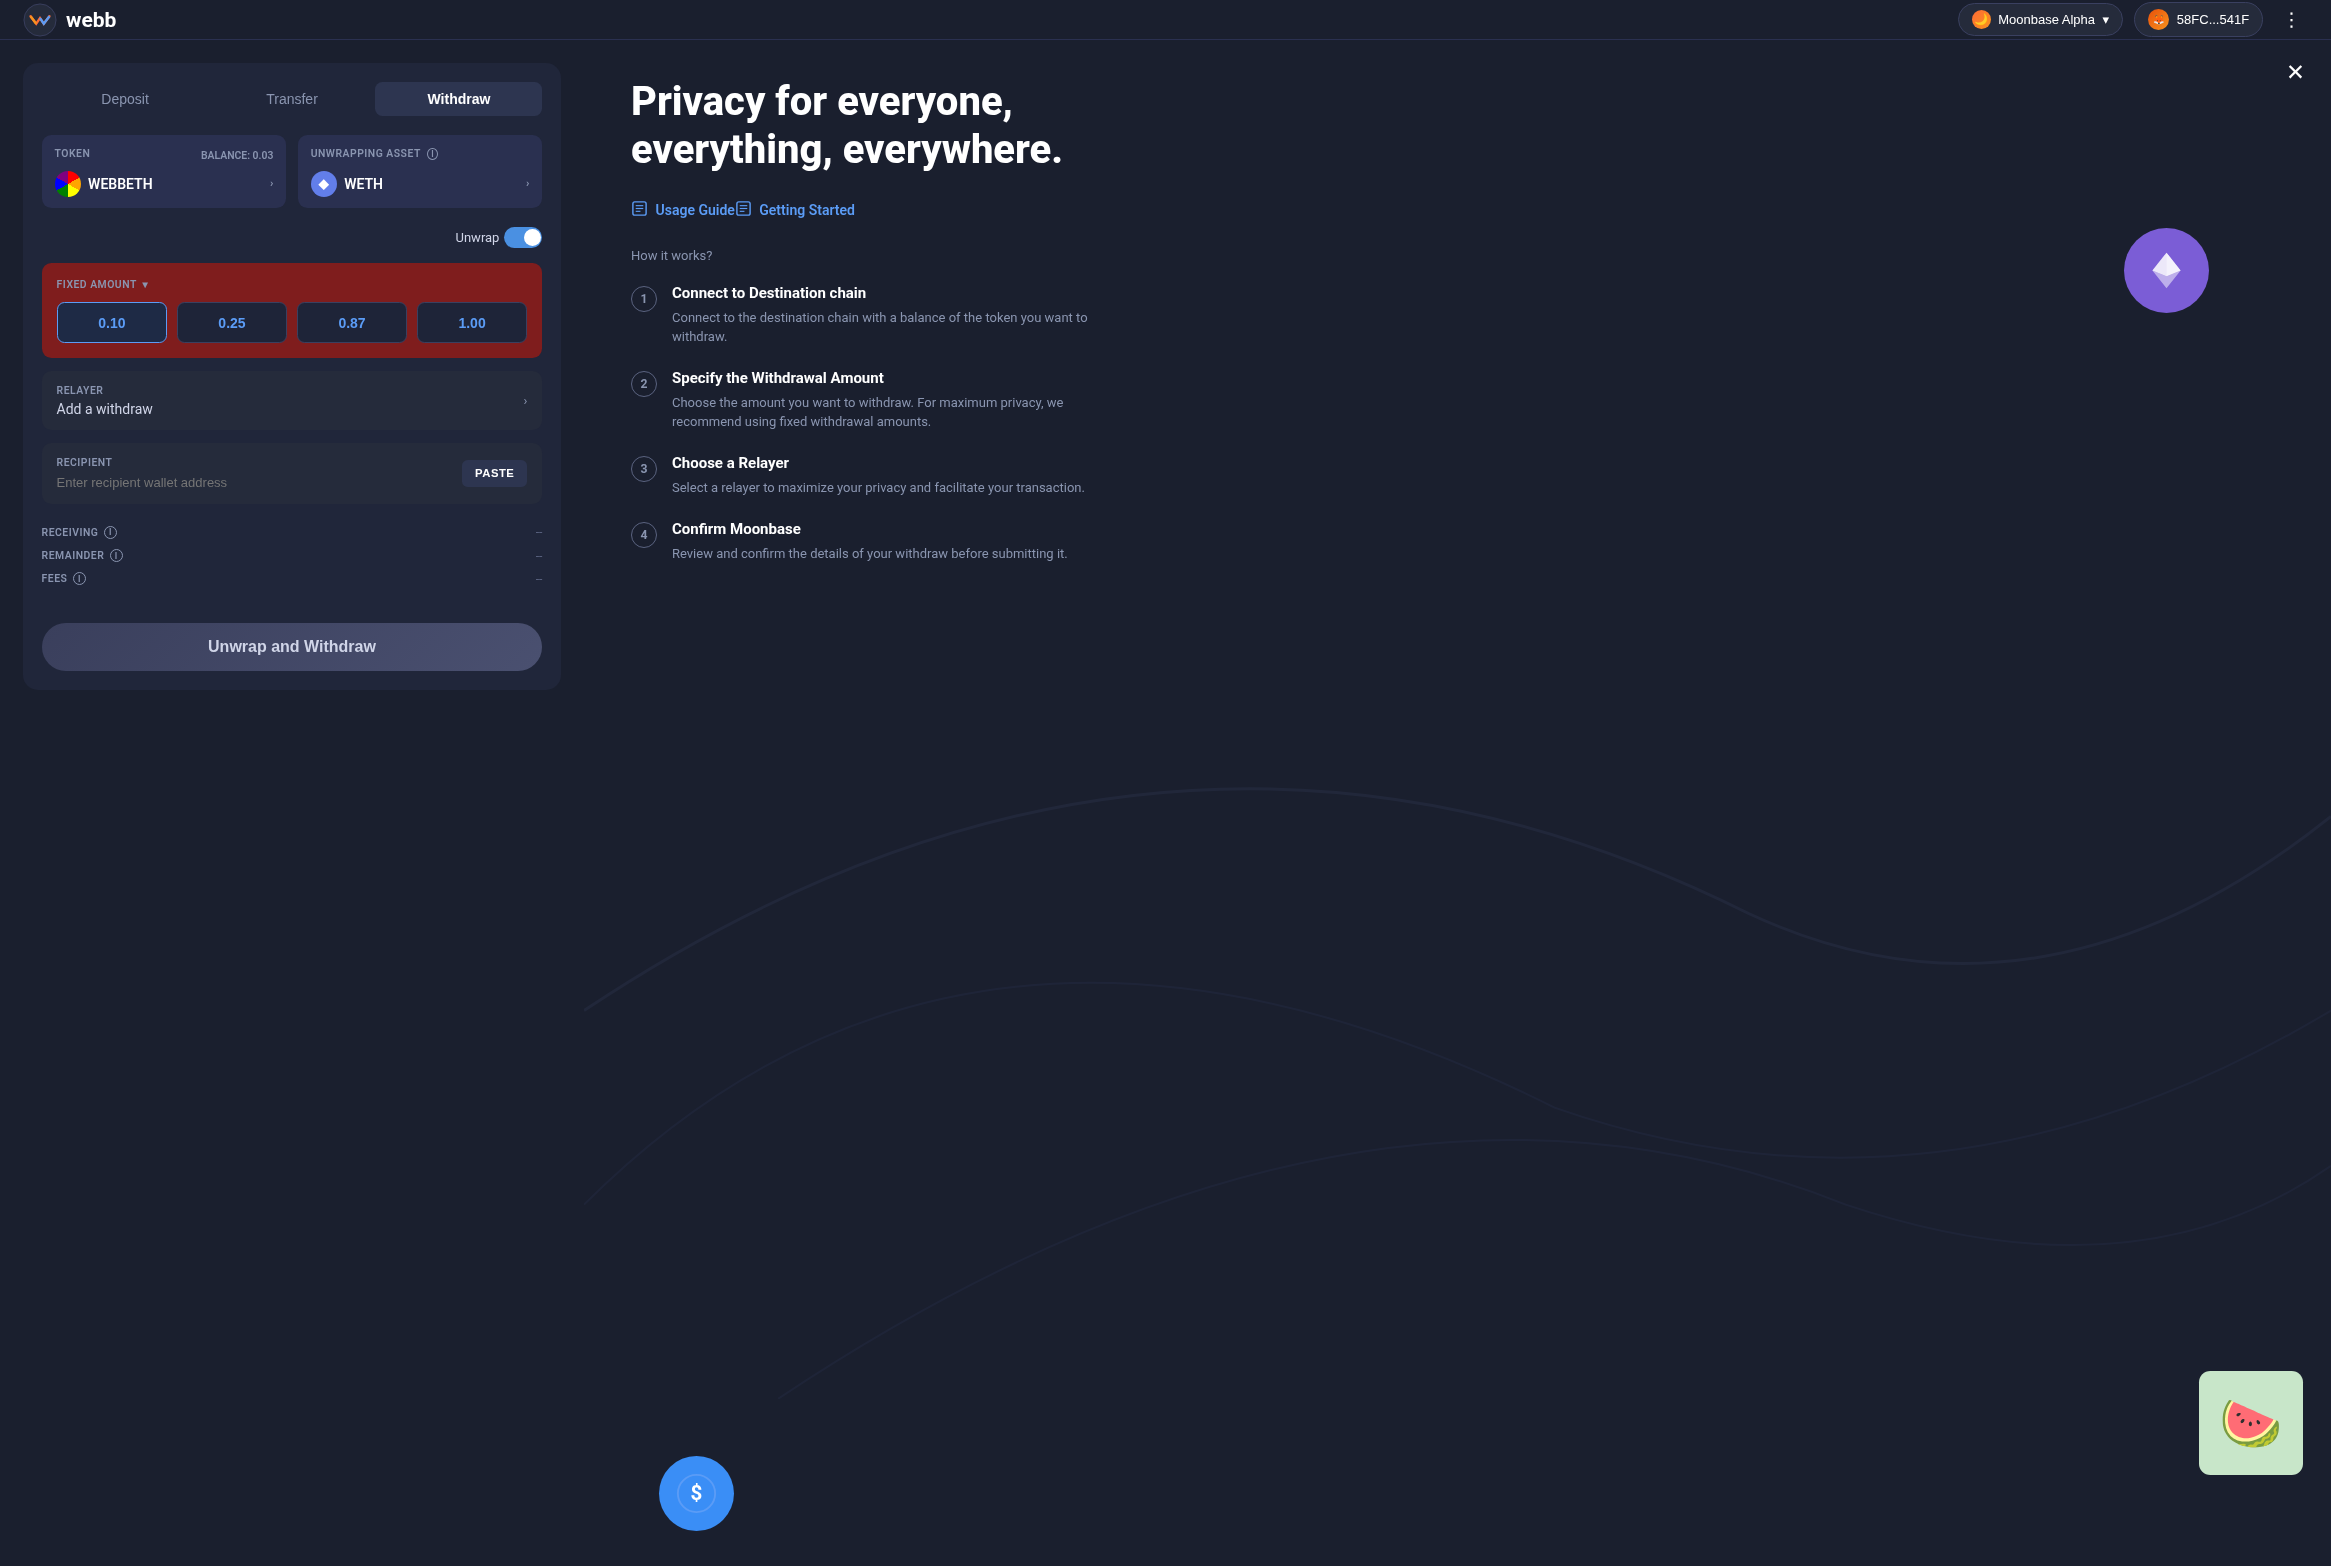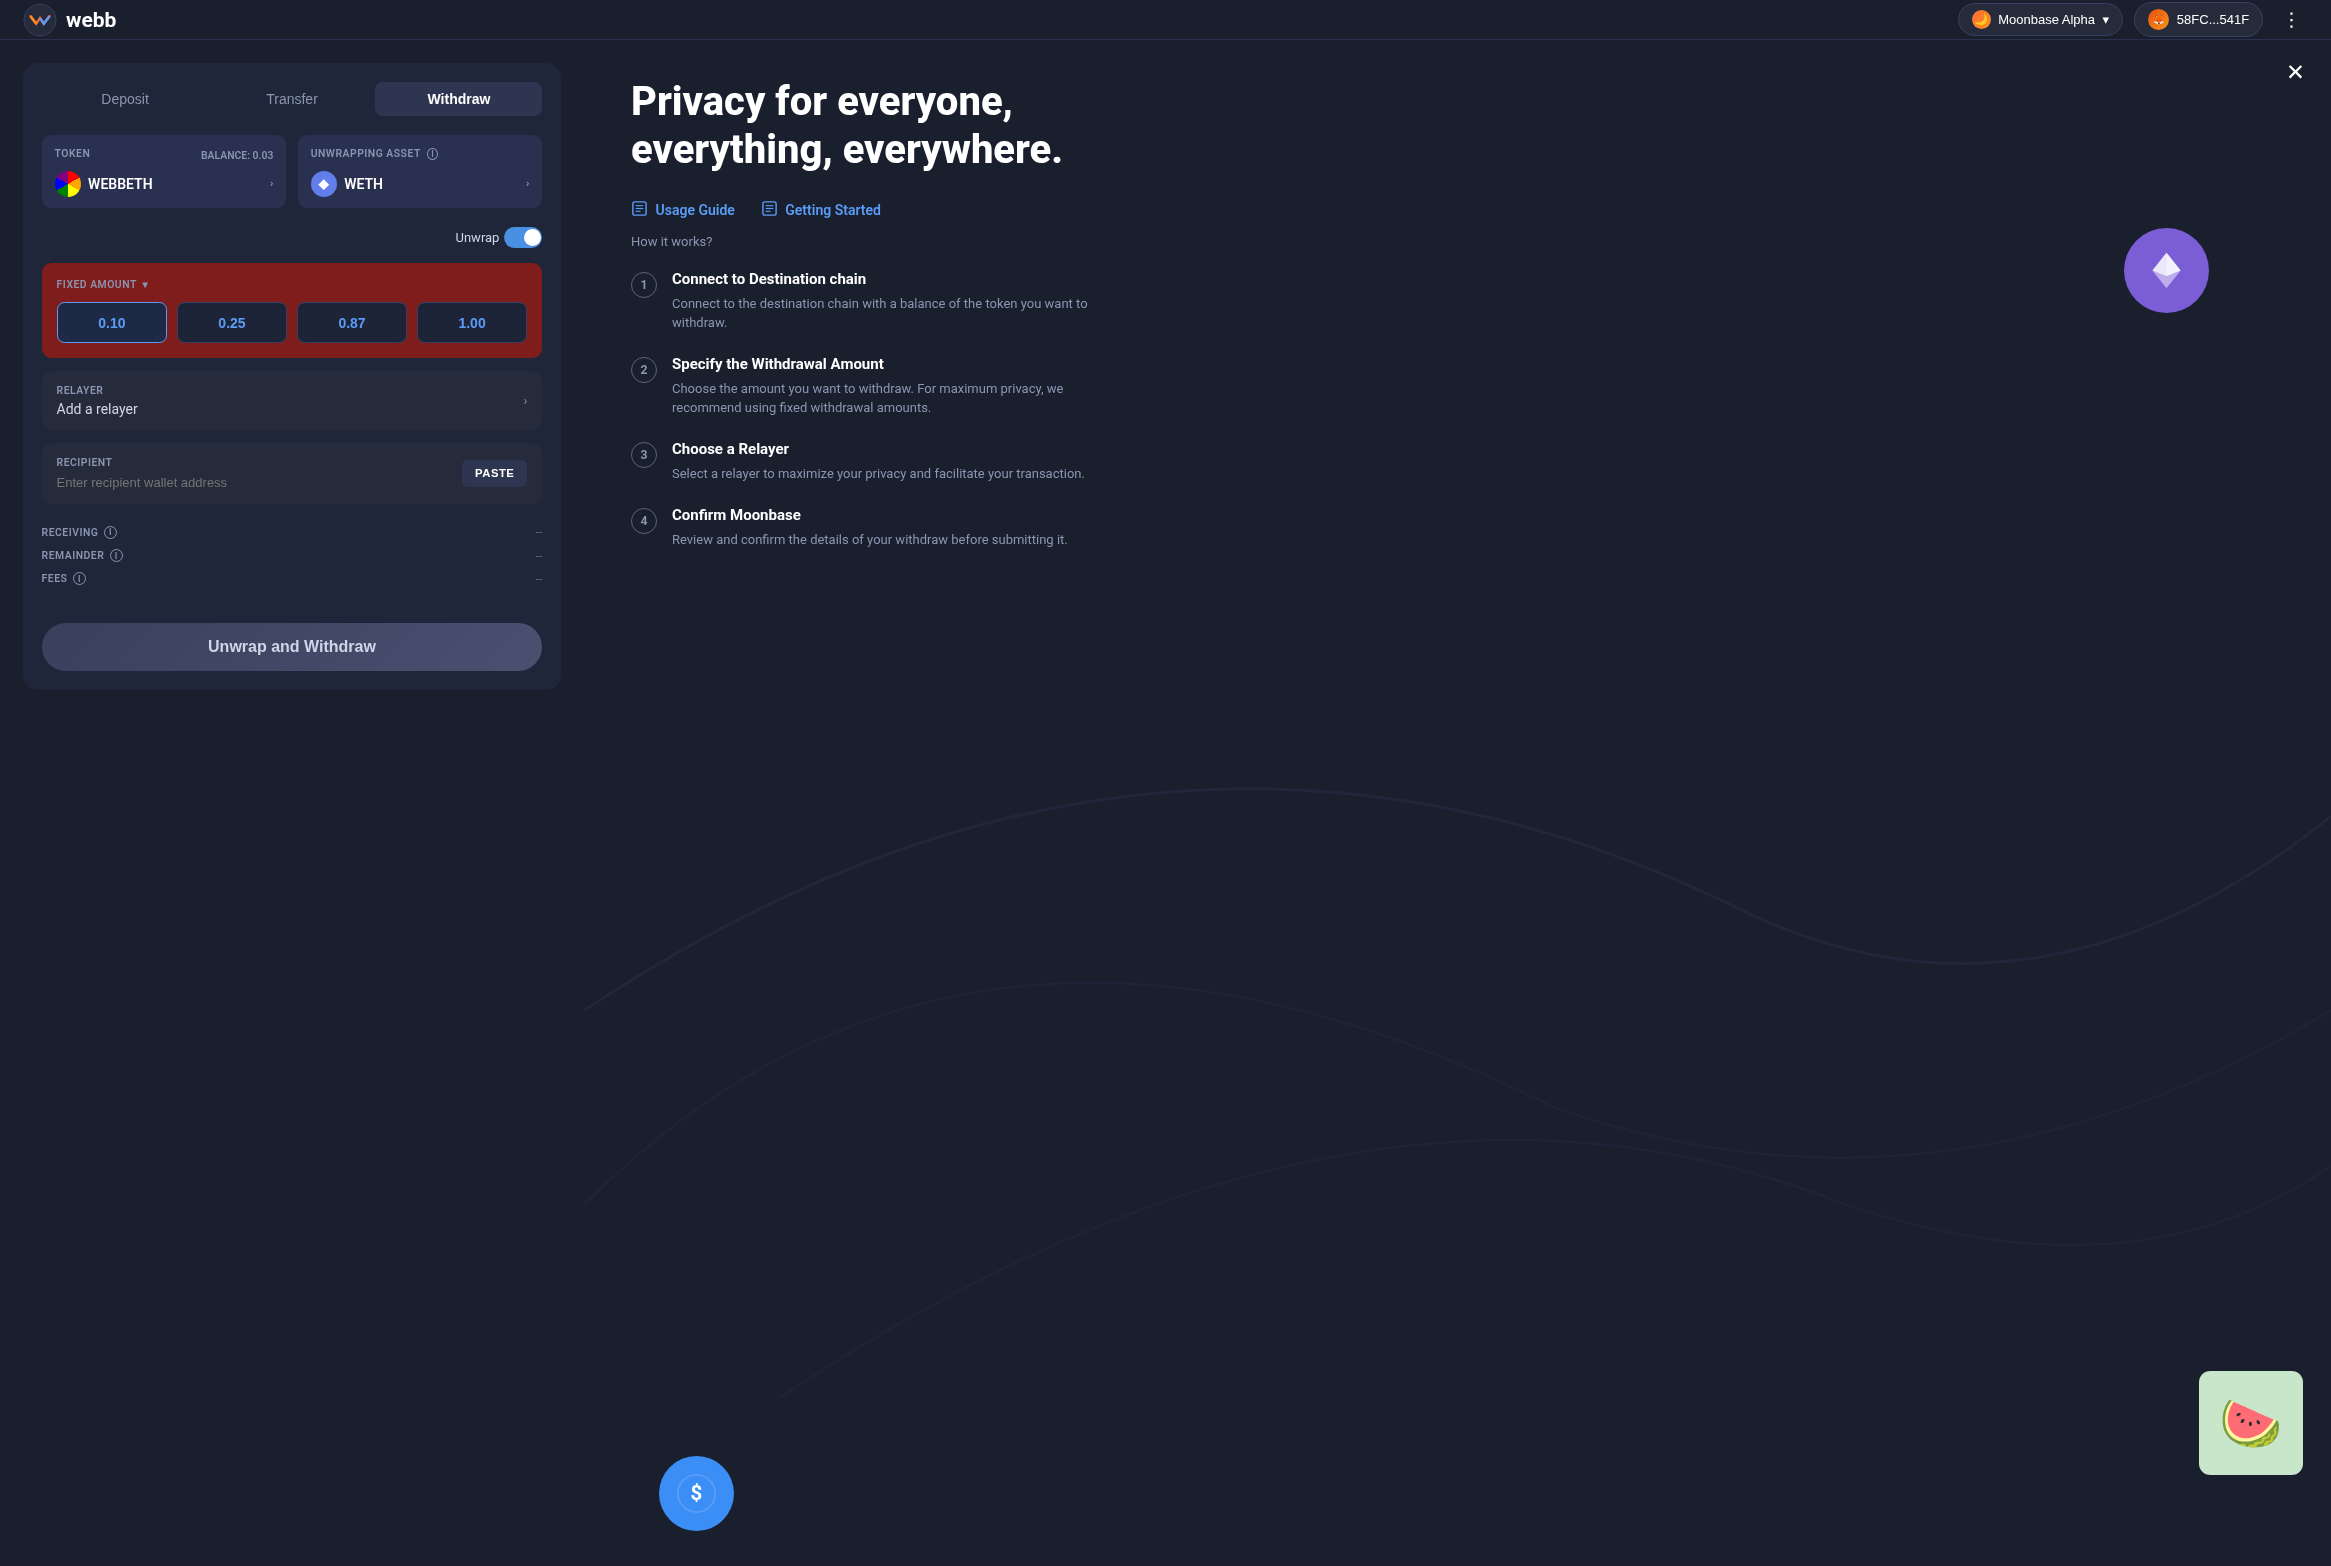--- a/index.html
+++ b/index.html
@@ -391,22 +391,21 @@
       font-size: 40px;
       font-weight: 800;
       color: #fff;
       line-height: 1.2;
       margin-bottom: 26px;
       max-width: 546px;
     }
 
     .guide-links {
       display: flex;
-      gap: 26px;
-      margin-bottom: 14px;
+      margin-bottom: 28px;
     }
     .guide-link {
       display: flex;
       align-items: center;
       gap: 7.5px;
       color: #5b9cf6;
       font-size: 14px;
       font-weight: 600;
       cursor: pointer;
     }
@@ -596,21 +595,21 @@
           <button class="amount-btn">1.00</button>
         </div>
       </div>
 
       
       <div class="relayer-box">
         <div class="relayer-inner">
           <div class="section-label">
             <span>RELAYER</span>
           </div>
-          <div class="relayer-value">Add a relayer</div>
+          <div class="relayer-value">Add a withdraw</div>
         </div>
         <span style="color:#8a95b0; font-size:13px;">›</span>
       </div>
 
       
       <div class="recipient-box">
         <div class="recipient-inner" style="flex:1;">
           <div class="section-label">
             <span>RECIPIENT</span>
           </div>

